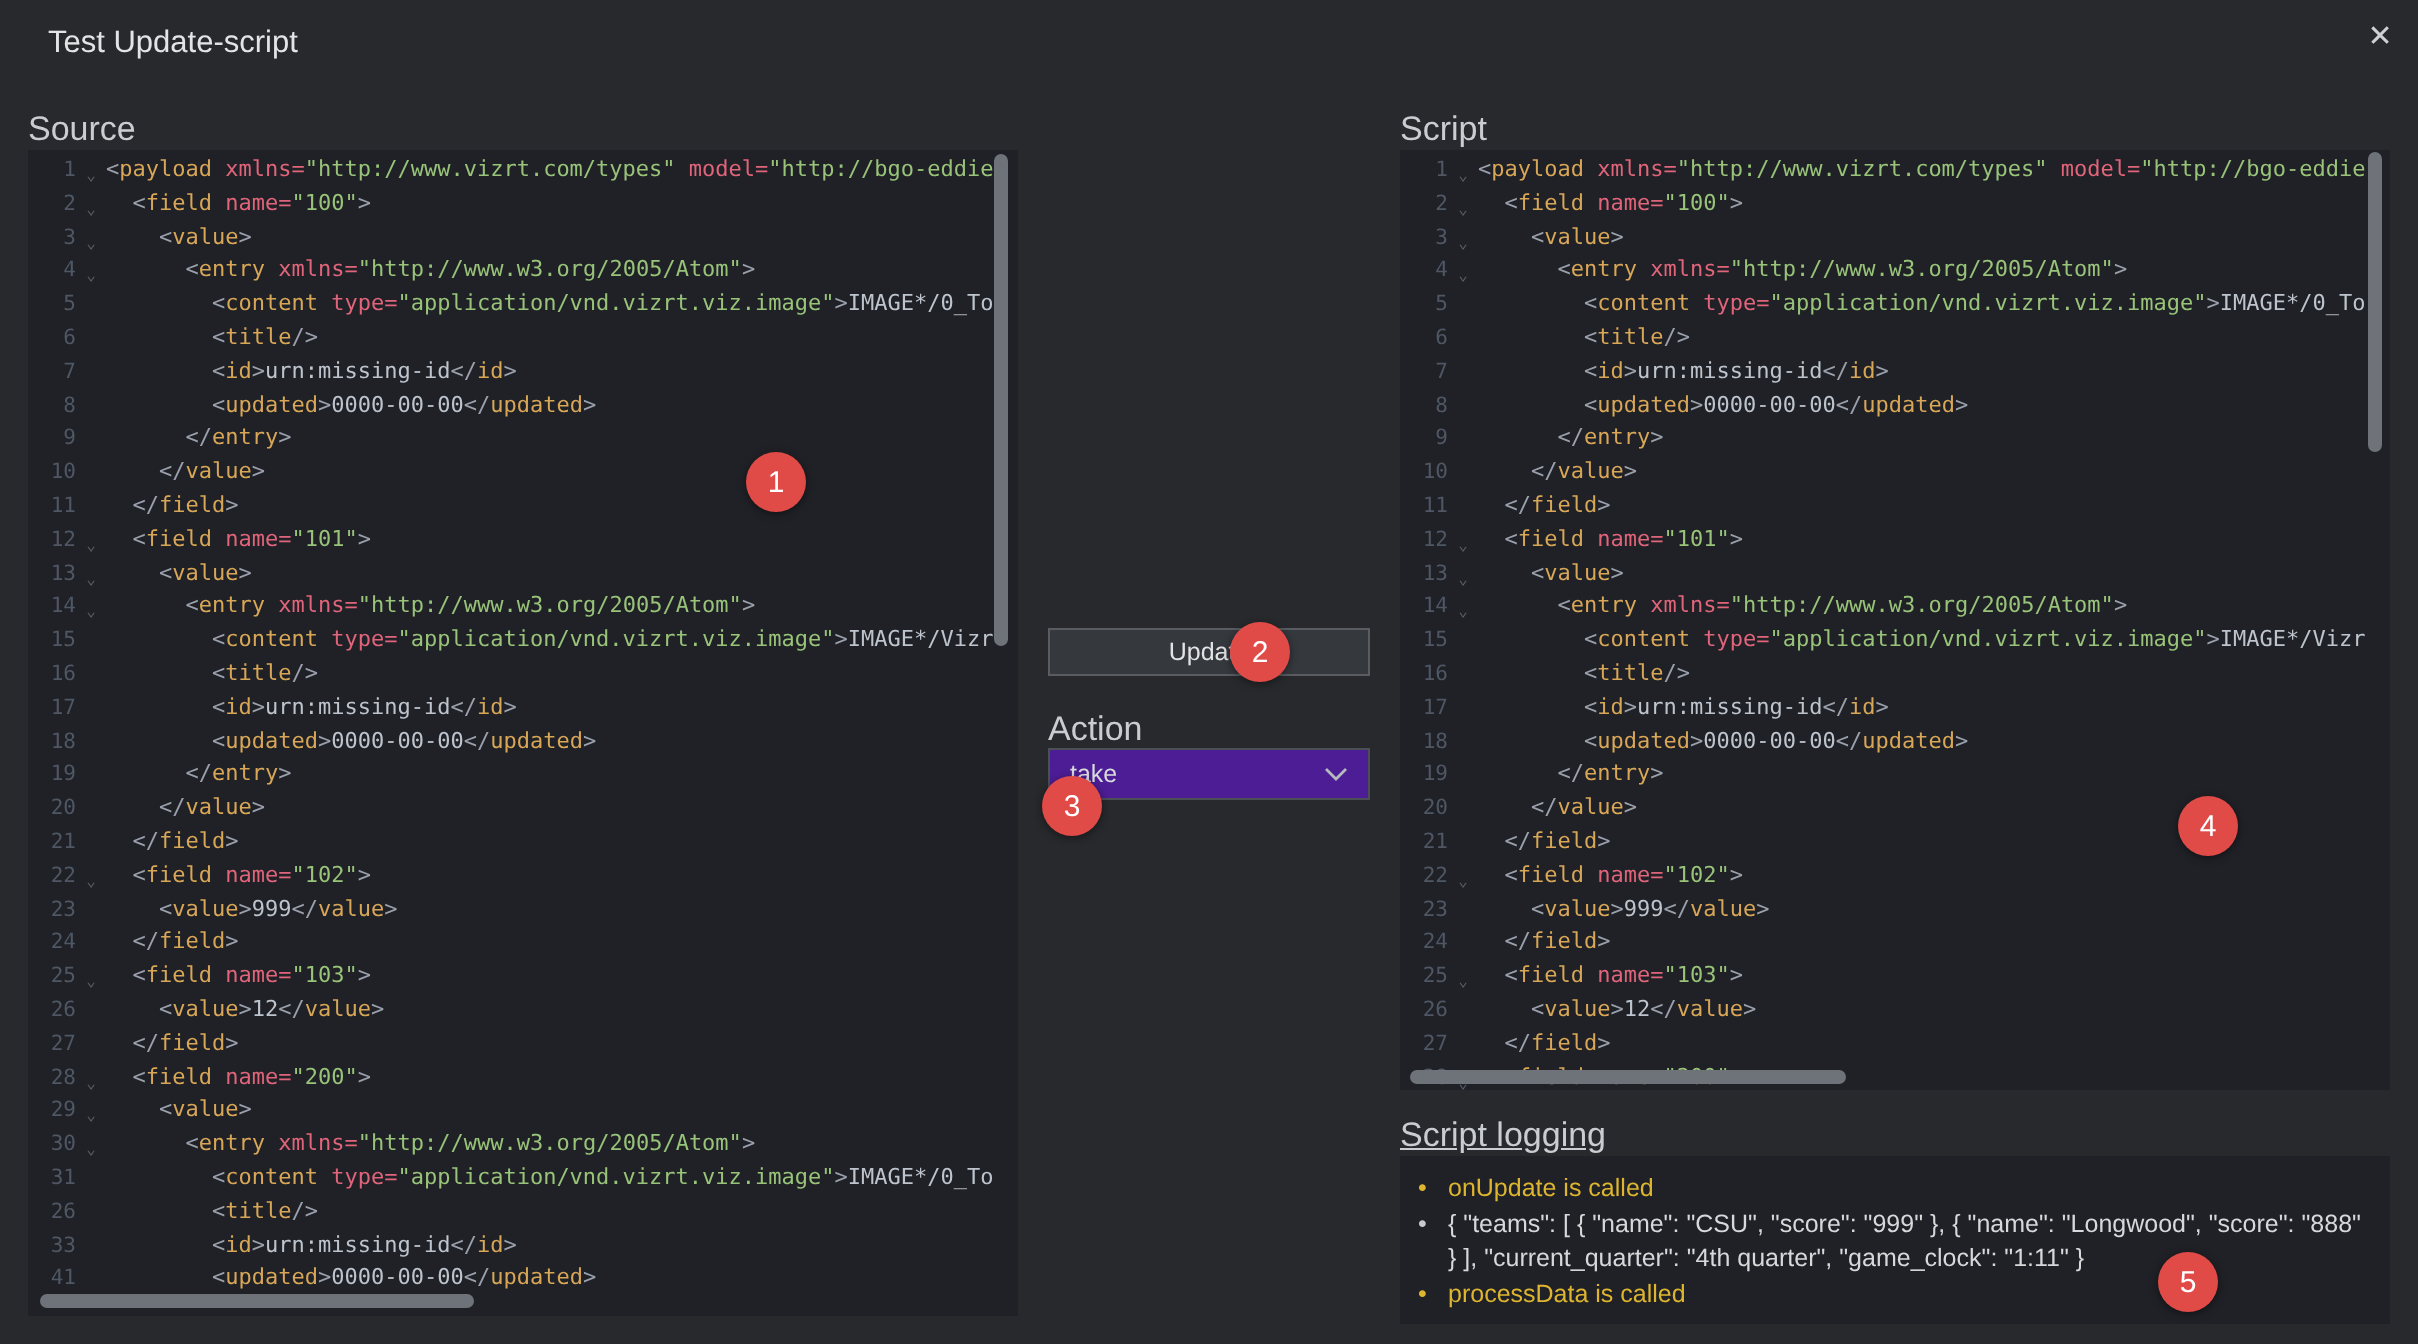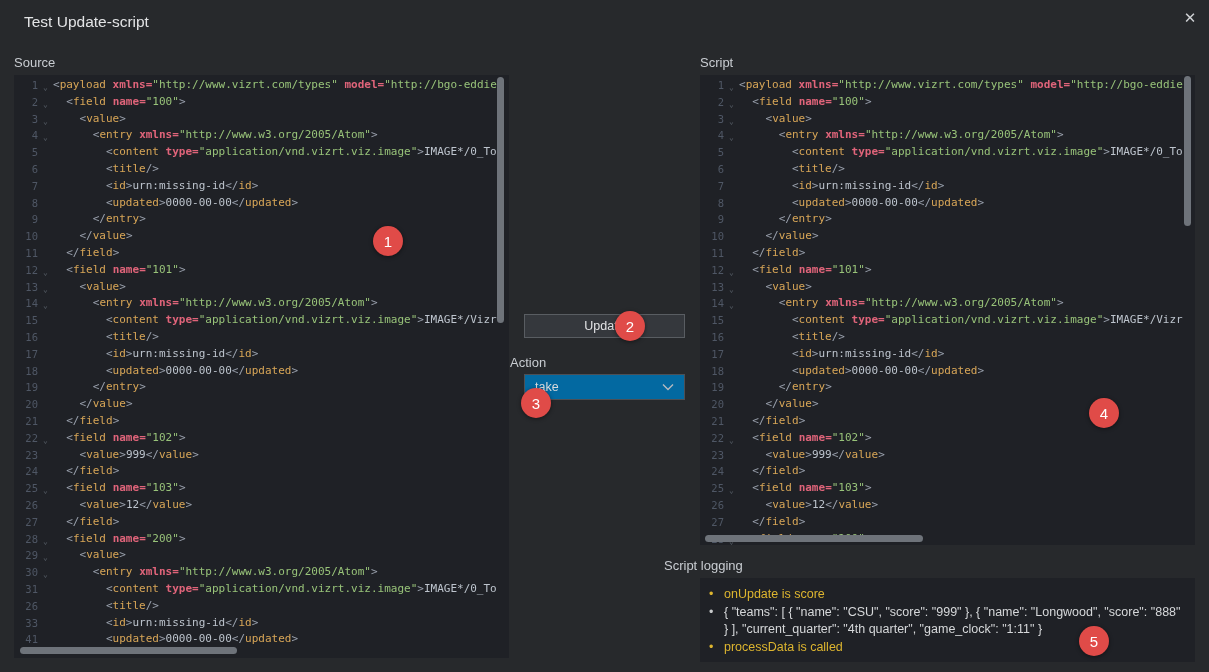--- a/index.html
+++ b/index.html
@@ -1,50 +1,50 @@
 <!DOCTYPE html>
 <html><head>
 <meta charset="utf-8">
 <style>
   html,body{margin:0;padding:0;background:#1b1d20;}
   .dialog{position:relative;width:1209px;height:672px;background:#27292c;overflow:hidden;
           font-family:"Liberation Sans",sans-serif;padding-left:48px;}
   .title{position:absolute;left:24px;top:13px;font-size:15.5px;font-weight:500;color:#e3e4e6;}
   .close{position:absolute;left:1178px;top:6px;width:24px;height:24px;display:flex;align-items:center;
          justify-content:center;font-size:15px;color:#cfd1d4;cursor:pointer;}
-  .section-label{position:absolute;font-size:13px;color:#c9cdd2;}
+  .section-label{position:absolute;font-size:17px;color:#c9cdd2;}
   #lbl-source{left:14px;top:55px;}
   #lbl-result{left:700px;top:55px;}
-  #lbl-log{left:664px;top:558px;}
+  #lbl-log{left:700px;top:558px;text-decoration:underline;}
 
   .editor{position:absolute;background:#1f2126;overflow:hidden;padding-top:2px;box-sizing:border-box;
           font-family:"DejaVu Sans Mono","Liberation Mono",monospace;font-size:11px;}
   #editor-source{left:14px;top:75px;width:495px;height:583px;}
   #editor-result{left:700px;top:75px;width:495px;height:470px;}
   .code-line{display:flex;height:16.8px;line-height:16.8px;white-space:pre;}
   .ln{width:24px;text-align:right;color:#4f5765;flex:0 0 auto;font-size:10.5px;}
   .fold{width:15px;text-align:center;color:#596069;font-size:8px;flex:0 0 auto;transform:translateY(3px);}
   .code{flex:0 0 auto;}
   .tk-p{color:#9aa1ad;}
   .tk-t{color:#d8a657;}
-  .tk-a{color:#e0647a;font-weight:bold;}
+  .tk-a{color:#e0647a;}
   .tk-s{color:#98c379;}
   .tk-x{color:#bdc4cd;}
 
   .vthumb,.hthumb{position:absolute;background:#6e737a;border-radius:4px;}
   #src-v{left:483px;top:2px;width:7px;height:246px;}
   #src-h{left:6px;top:572px;width:217px;height:7px;}
   #res-v{left:484px;top:1px;width:7px;height:150px;}
   #res-h{left:5px;top:460px;width:218px;height:7px;}
 
   .update-btn{position:absolute;left:524px;top:314px;width:161px;height:24px;background:#35383d;
               border:1px solid #595d62;color:#e2e3e5;font-size:12.5px;display:flex;align-items:center;
               justify-content:center;box-sizing:border-box;cursor:pointer;font-family:"Liberation Sans",sans-serif;}
   .dropdown{position:absolute;left:524px;top:374px;width:161px;height:26px;border:1px solid #4c5056;
-            background:#0369a1;display:flex;align-items:center;justify-content:space-between;
+            background:#4c1d95;display:flex;align-items:center;justify-content:space-between;
             padding:0 10px;color:#d8dadc;font-size:12.5px;box-sizing:border-box;cursor:pointer;}
   .chev{display:flex;align-items:center;}
 
   .log-box{position:absolute;left:700px;top:578px;width:495px;height:84px;background:#1f2126;
            padding:8px 9px;box-sizing:border-box;overflow:hidden;}
   .log-entry{display:flex;font-size:12.5px;line-height:17.5px;color:#d6d8da;}
   .log-entry .bullet{width:15px;flex:0 0 auto;color:#c7c9cb;}
   .log-entry .txt{flex:1 1 auto;}
   .log-entry.script .txt,.log-entry.script .bullet{color:#ddb52f;}
 
@@ -101,21 +101,21 @@
         <div class="code-line"><span class="ln">31</span><span class="fold"></span><span class="code"><span class="tk-x">        </span><span class="tk-p">&lt;</span><span class="tk-t">content</span><span class="tk-x"> </span><span class="tk-a">type</span><span class="tk-a">=</span><span class="tk-s">"application/vnd.vizrt.viz.image"</span><span class="tk-p">&gt;</span><span class="tk-x">IMAGE*/0_To</span></span></div>
         <div class="code-line"><span class="ln">26</span><span class="fold"></span><span class="code"><span class="tk-x">        </span><span class="tk-p">&lt;</span><span class="tk-t">title</span><span class="tk-p">/&gt;</span></span></div>
         <div class="code-line"><span class="ln">33</span><span class="fold"></span><span class="code"><span class="tk-x">        </span><span class="tk-p">&lt;</span><span class="tk-t">id</span><span class="tk-p">&gt;</span><span class="tk-x">urn:missing-id</span><span class="tk-p">&lt;/</span><span class="tk-t">id</span><span class="tk-p">&gt;</span></span></div>
         <div class="code-line"><span class="ln">41</span><span class="fold"></span><span class="code"><span class="tk-x">        </span><span class="tk-p">&lt;</span><span class="tk-t">updated</span><span class="tk-p">&gt;</span><span class="tk-x">0000-00-00</span><span class="tk-p">&lt;/</span><span class="tk-t">updated</span><span class="tk-p">&gt;</span></span></div>
       </div>
     <div class="vthumb" id="src-v"></div>
     <div class="hthumb" id="src-h"></div>
   </div>
 
   <div class="update-btn">Update</div>
-  <div class="section-label" id="lbl-action" style="left:510px;top:355px;">Action</div>
+  <div class="section-label" id="lbl-action" style="left:524px;top:355px;">Action</div>
   <div class="dropdown">
     <span>take</span>
     <span class="chev">
       <svg width="12" height="8" viewBox="0 0 12 8">
           <path d="M1 1.5 L6 6.5 L11 1.5" stroke="#b6babf" fill="none" stroke-width="1.4"></path>
         </svg>
     </span>
   </div>
 
   <div class="section-label" id="lbl-result">Script</div>
@@ -151,21 +151,21 @@
         <div class="code-line"><span class="ln">28</span><span class="fold">⌄</span><span class="code"><span class="tk-x">  </span><span class="tk-p">&lt;</span><span class="tk-t">field</span><span class="tk-x"> </span><span class="tk-a">name</span><span class="tk-a">=</span><span class="tk-s">"200"</span><span class="tk-p">&gt;</span></span></div>
       </div>
     <div class="vthumb" id="res-v"></div>
     <div class="hthumb" id="res-h"></div>
   </div>
 
   <div class="section-label" id="lbl-log">Script logging</div>
   <div class="log-box" id="log-box">
       <div class="log-entry script">
         <span class="bullet">•</span>
-        <span class="txt">onUpdate is score</span>
+        <span class="txt">onUpdate is called</span>
       </div>
       <div class="log-entry data">
         <span class="bullet">•</span>
         <span class="txt">{ "teams": [ { "name": "CSU", "score": "999" }, { "name": "Longwood", "score": "888" } ], "current_quarter": "4th quarter", "game_clock": "1:11" }</span>
       </div>
       <div class="log-entry script">
         <span class="bullet">•</span>
         <span class="txt">processData is called</span>
       </div>
     </div>

